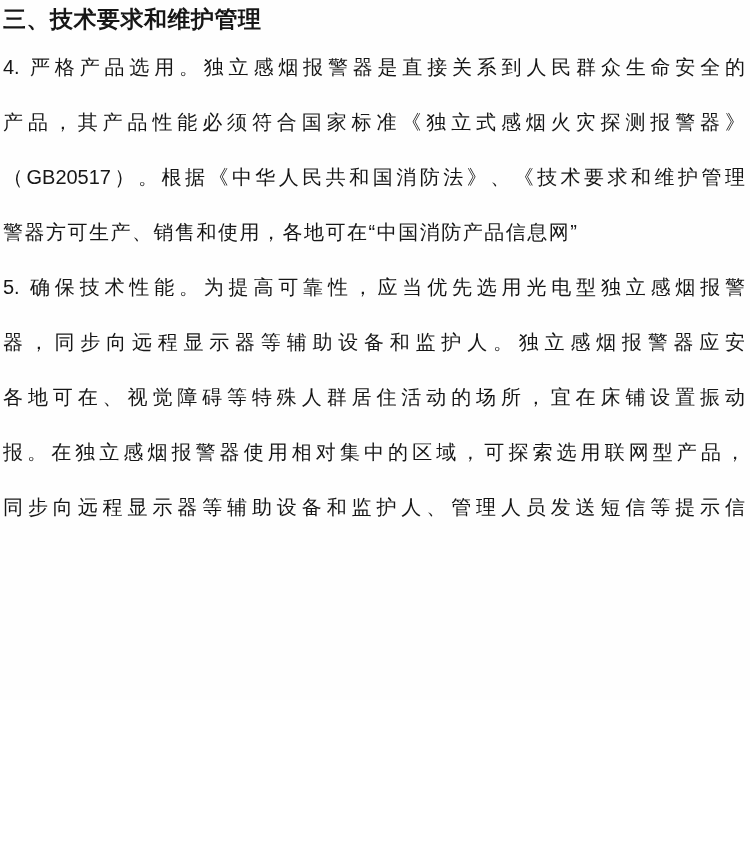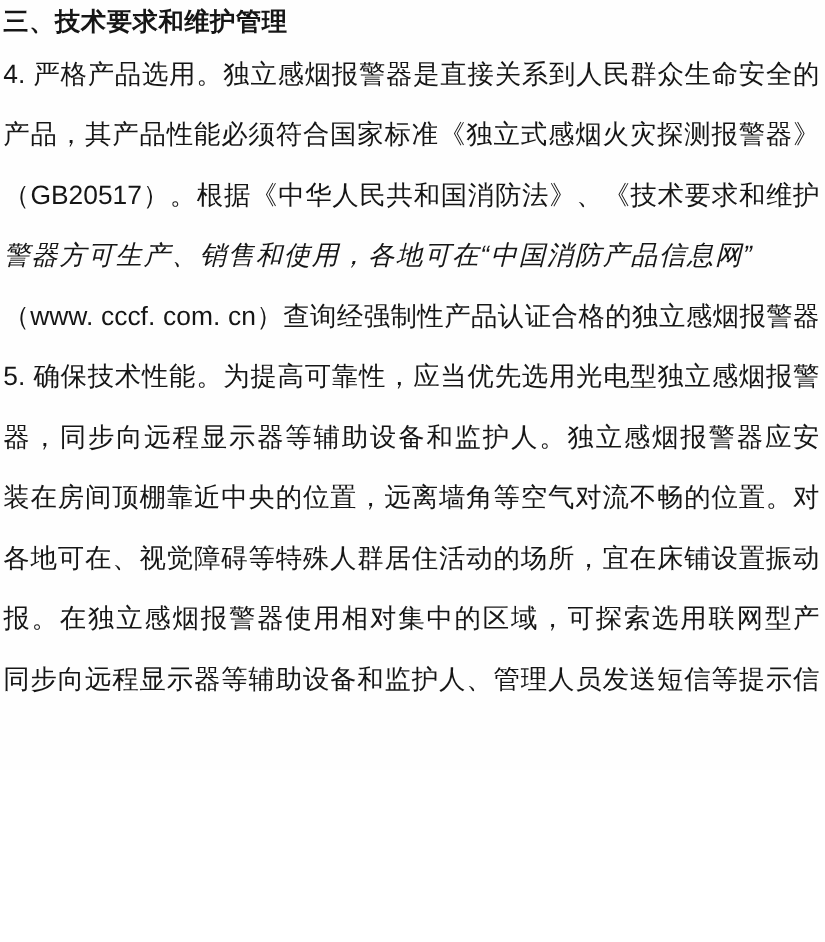--- a/index.html
+++ b/index.html
@@ -25,44 +25,41 @@
     line-height: 28px;
     letter-spacing: 0.5px;
     white-space: nowrap;
   }
   .lines {
     margin-top: 7px;
   }
   .line {
     height: 55px;
     line-height: 55px;
-    font-size: 24px;
+    font-size: 20px;
     overflow: hidden;
     text-align: justify;
     text-align-last: justify;
     text-justify: inter-character;
   }
   .line.short {
     text-align: left;
     text-align-last: left;
     letter-spacing: 1.5px;
-    font-style: italic;
   }
 </style>
 </head>
 <body>
 
 <div class="page" style="--page-bg: #fefefe; --page-fg: #161616;">
   <h1 class="heading">三、技术要求和维护管理</h1>
   <div class="lines">
     <div class="line">4. 严格产品选用。独立感烟报警器是直接关系到人民群众生命安全的</div>
     <div class="line">产品，其产品性能必须符合国家标准《独立式感烟火灾探测报警器》</div>
     <div class="line">（GB20517）。根据《中华人民共和国消防法》、《技术要求和维护管理</div>
     <div class="line short">警器方可生产、销售和使用，各地可在“中国消防产品信息网”</div>
-    <div class="line">（www. cccf. com. cn）查询经强制性产品认证合格的独立感烟报警器产</div>
     <div class="line">5. 确保技术性能。为提高可靠性，应当优先选用光电型独立感烟报警</div>
     <div class="line">器，同步向远程显示器等辅助设备和监护人。独立感烟报警器应安</div>
-    <div class="line">装在房间顶棚靠近中央的位置，远离墙角等空气对流不畅的位置。对</div>
     <div class="line">各地可在、视觉障碍等特殊人群居住活动的场所，宜在床铺设置振动</div>
     <div class="line">报。在独立感烟报警器使用相对集中的区域，可探索选用联网型产品，</div>
     <div class="line">同步向远程显示器等辅助设备和监护人、管理人员发送短信等提示信</div>
   </div>
 </div>
 
 </body></html>

